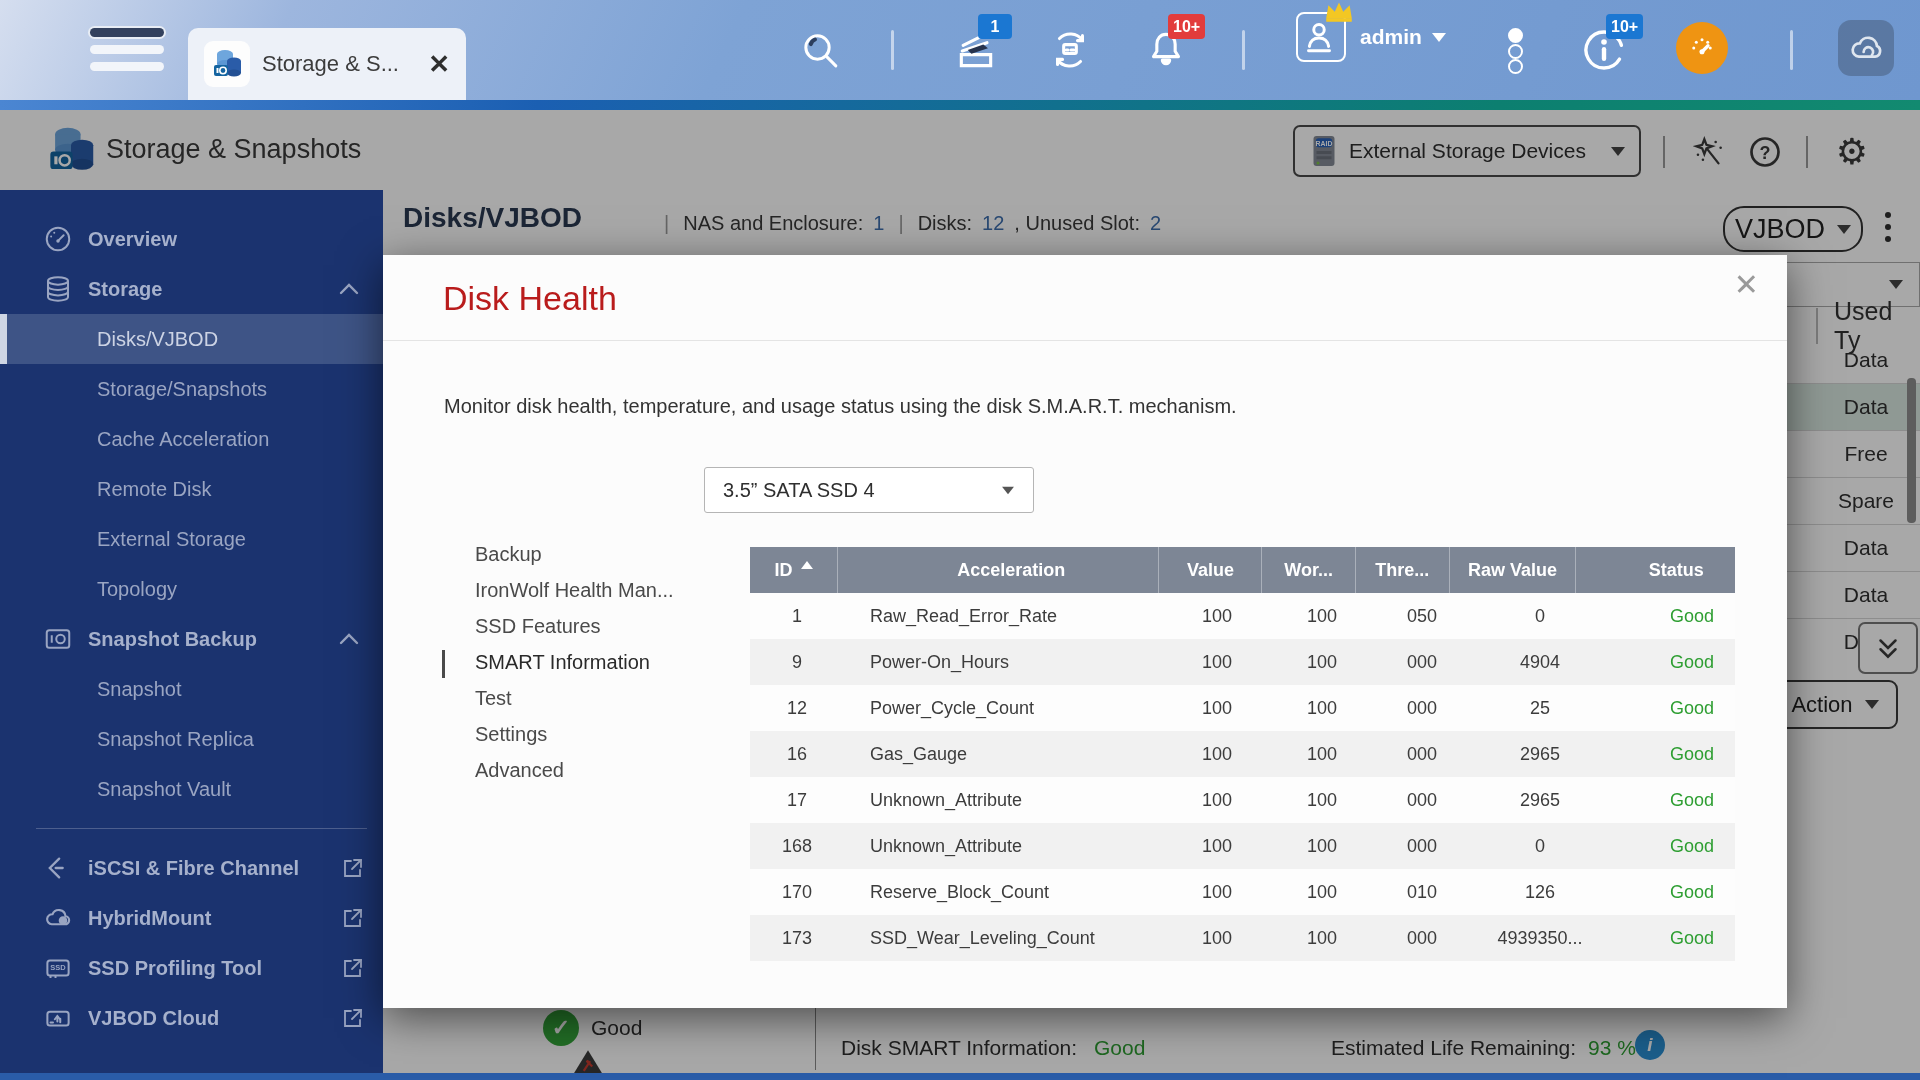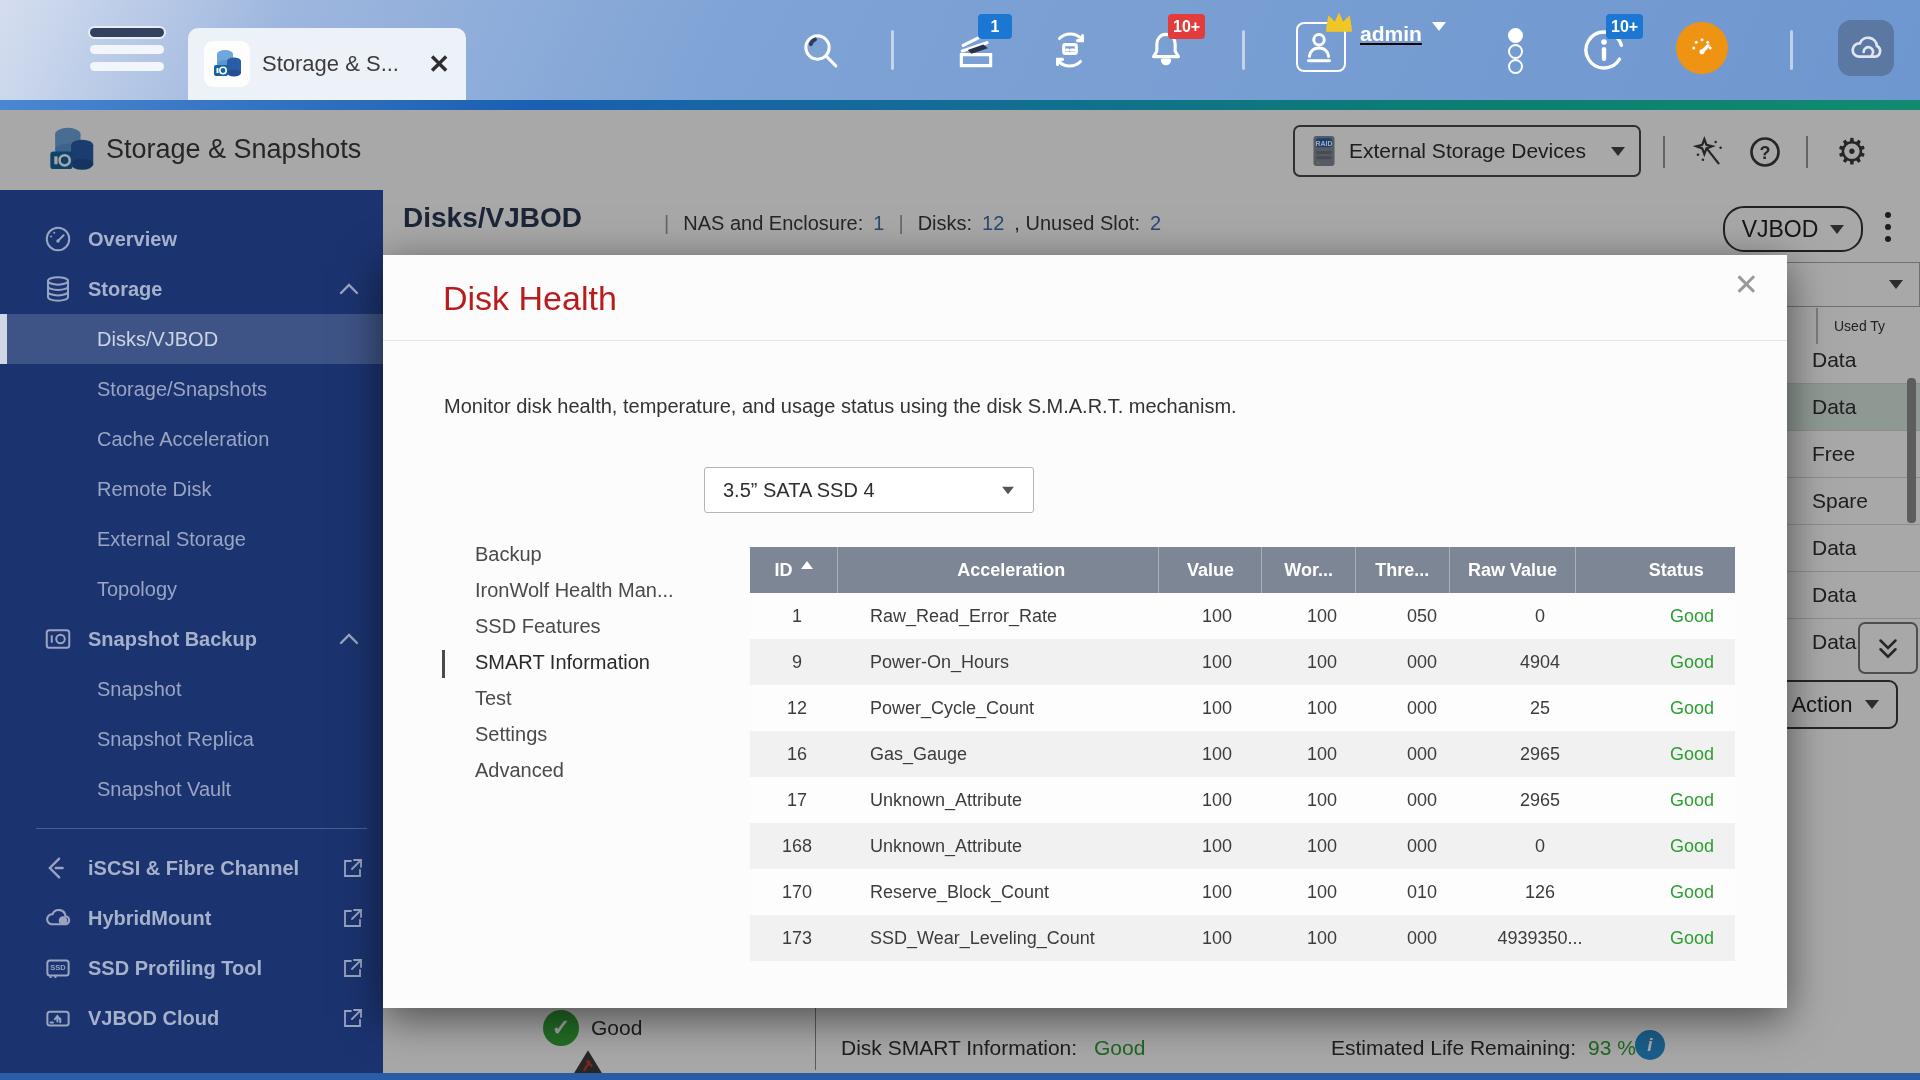--- a/index.html
+++ b/index.html
@@ -16,21 +16,21 @@
     border-radius:10px 10px 0 0;display:flex;align-items:center;padding:0 16px;box-sizing:border-box;}
   .apptab .ticon{width:46px;height:46px;margin-right:12px;background:#fdfdfd;border-radius:9px;
     display:flex;align-items:center;justify-content:center;}
   .apptab .tlabel{font-size:22px;color:#3c3c3c;flex:1;white-space:nowrap;overflow:hidden;}
   .apptab .tclose{font-size:26px;color:#2e2e2e;font-weight:bold;cursor:pointer;}
   .tb-ic{position:absolute;top:24px;width:52px;height:52px;display:flex;align-items:center;justify-content:center;cursor:pointer;}
   .tb-div{position:absolute;top:30px;width:3px;height:40px;background:rgba(255,255,255,.55);border-radius:2px;}
   .badge{position:absolute;top:-10px;left:28px;min-width:24px;height:25px;padding:0 5px;border-radius:4px;
     color:#fff;font-size:16px;font-weight:bold;display:flex;align-items:center;justify-content:center;}
   .badge.blue{background:#1b77d2;} .badge.red{background:#e23c3c;}
-  .userbox{position:absolute;left:1296px;top:22px;display:flex;cursor:pointer;text-decoration:underline;}
+  .userbox{position:absolute;left:1296px;top:12px;display:flex;align-items:center;cursor:pointer;}
   .avatar{position:relative;width:46px;height:46px;border:2.5px solid #fff;border-radius:8px;}
   .crown{position:absolute;top:-16px;right:-12px;}
   .adminlbl{color:#fff;font-size:21px;font-weight:bold;margin-left:14px;}
   .caret-w{width:0;height:0;border-left:7px solid transparent;border-right:7px solid transparent;
     border-top:9px solid #fff;margin-left:10px;display:inline-block;}
   .kebab{position:absolute;left:1500px;top:26px;width:30px;height:50px;display:flex;flex-direction:column;
     align-items:center;justify-content:space-between;padding:2px 0;box-sizing:border-box;cursor:pointer;}
   .kebab i{width:11px;height:11px;border-radius:50%;border:2.5px solid #fff;display:block;}
   .kebab i.solid{background:#fff;}
   .gaugebtn{position:absolute;left:1676px;top:22px;width:52px;height:52px;border-radius:50%;background:#ef9412;
@@ -66,30 +66,30 @@
   .sb-item .extlink{position:absolute;right:18px;}
   .sb-divider{height:1px;background:rgba(255,255,255,.22);margin:14px 16px 14px 36px;}
 
   
   .page{position:absolute;left:383px;top:190px;width:1537px;height:890px;background:#fff;z-index:1;}
   .crumb-title{position:absolute;left:20px;top:12px;font-size:28px;font-weight:bold;color:#2b3a52;}
   .crumbs{position:absolute;left:277px;top:22px;font-size:20px;color:#3a3a3a;display:flex;gap:10px;align-items:center;white-space:nowrap;}
   .crumbs .num{color:#3f6fae;}
   .crumbs .sep{color:#999;padding:0 4px;}
   .vjbod-pill{position:absolute;left:1340px;top:16px;width:136px;height:42px;border:2.5px solid #333;border-radius:21px;
-    background:#fff;display:flex;align-items:center;justify-content:center;gap:12px;font-size:23px;color:#222;cursor:pointer;}
+    background:#fff;display:flex;align-items:center;justify-content:center;gap:12px;font-size:27px;color:#222;cursor:pointer;}
   .pg-kebab{position:absolute;left:1502px;top:22px;display:flex;flex-direction:column;gap:6px;cursor:pointer;}
   .pg-kebab i{width:6px;height:6px;border-radius:50%;background:#2e2e2e;}
   .mini-select{position:absolute;left:1387px;top:72px;width:150px;height:45px;background:#fff;border:1.5px solid #aaa;
     display:flex;align-items:center;justify-content:flex-end;padding-right:16px;box-sizing:border-box;cursor:pointer;}
   .usedty-head{position:absolute;left:1433px;top:118px;height:36px;border-left:2px solid #bbb;
-    display:flex;align-items:center;padding-left:16px;font-size:14px;color:#333;}
+    display:flex;align-items:center;padding-left:16px;font-size:25px;color:#333;}
   .side-rows{position:absolute;left:1404px;top:160px;width:133px;overflow:hidden;height:335px;}
   .side-row{height:47px;border-top:1px solid #d6d6d6;display:flex;align-items:center;padding-left:25px;
-    font-size:21px;color:#2f2f2f;box-sizing:border-box;}
+    font-size:21px;color:#2f2f2f;box-sizing:border-box;justify-content:center;}
   .side-row:first-child{margin-top:-14px;border-top:none;}
   .side-row.sel{background:#d9e8e1;}
   .dbl-chev{position:absolute;left:1475px;top:432px;width:56px;height:48px;background:#fff;border:2px solid #777;
     border-radius:7px;display:flex;align-items:center;justify-content:center;cursor:pointer;}
   .action-btn{position:absolute;left:1389px;top:490px;width:122px;height:45px;background:#fff;border:2.5px solid #3a3a3a;
     border-radius:9px;display:flex;align-items:center;justify-content:center;gap:12px;font-size:22px;color:#222;cursor:pointer;}
   .pg-scroll{position:absolute;left:1524px;top:188px;width:9px;height:145px;background:#8d8d8d;border-radius:4px;cursor:pointer;}
   .foot-check{position:absolute;left:160px;top:820px;width:36px;height:36px;border-radius:50%;background:#35a83a;
     color:#fff;font-size:22px;font-weight:bold;display:flex;align-items:center;justify-content:center;}
   .foot-good{position:absolute;left:208px;top:826px;font-size:21px;color:#2f2f2f;}

